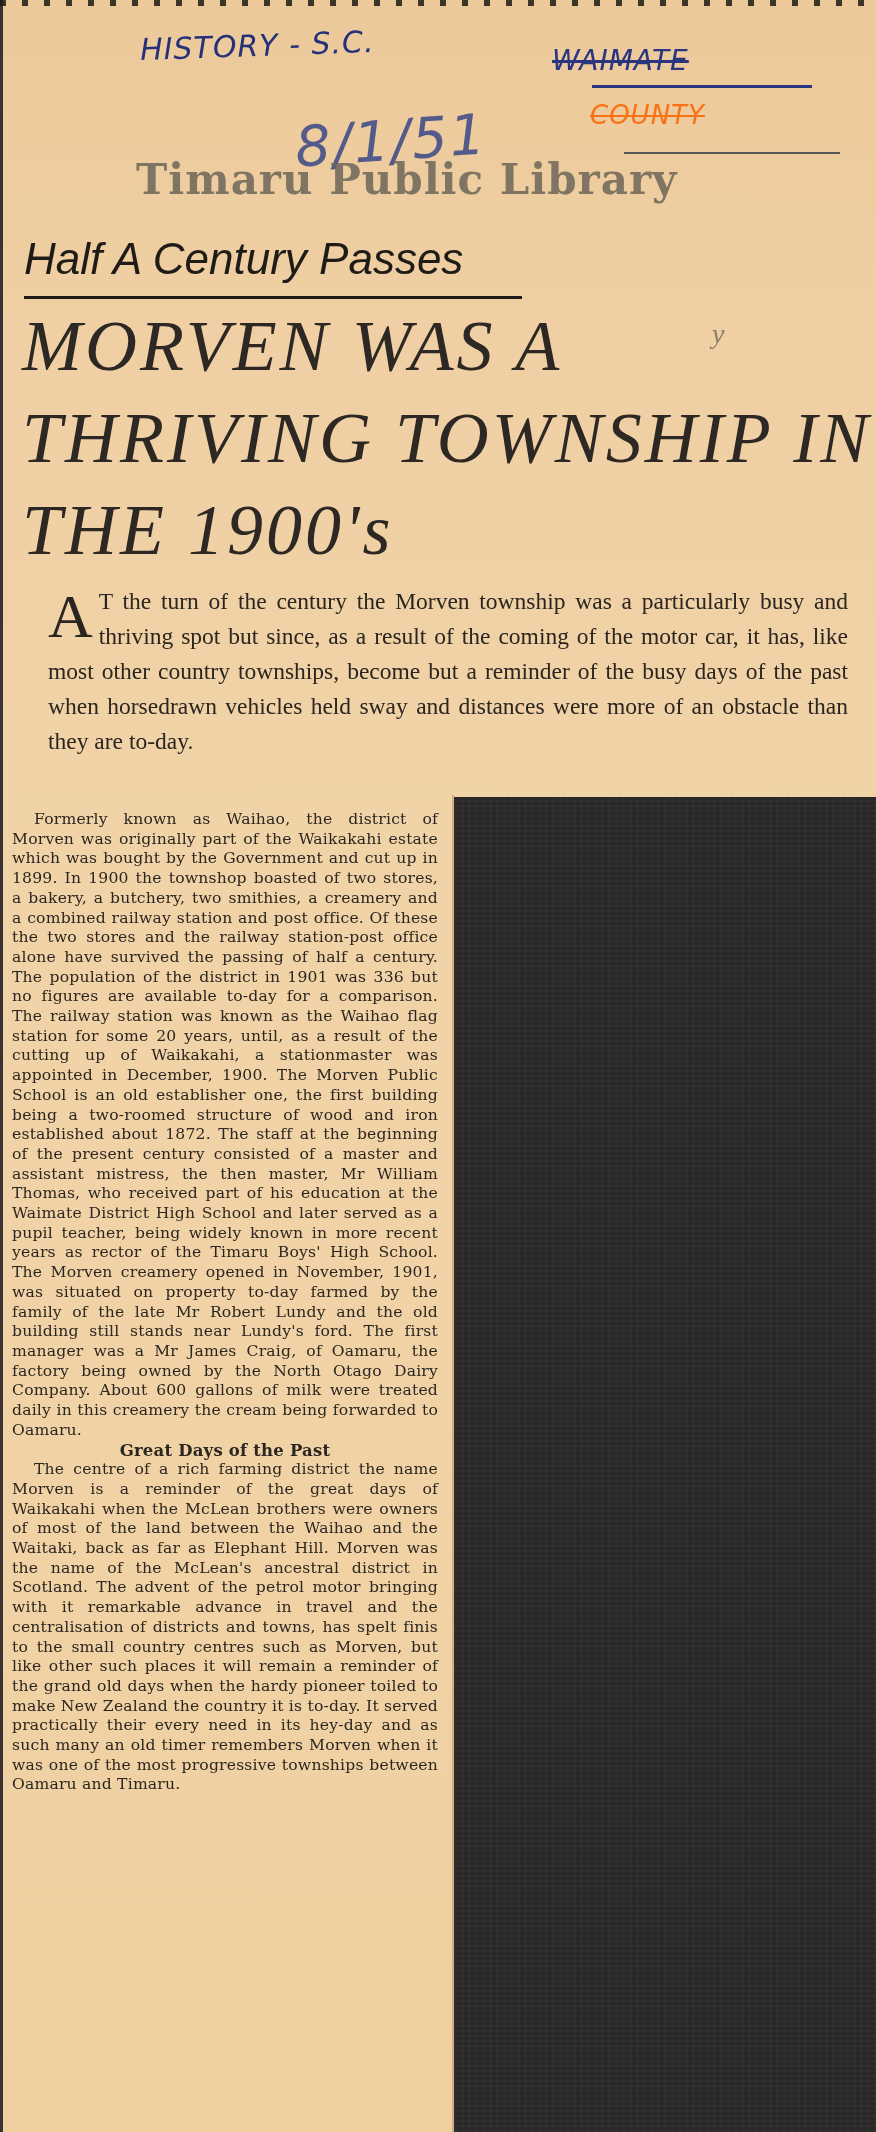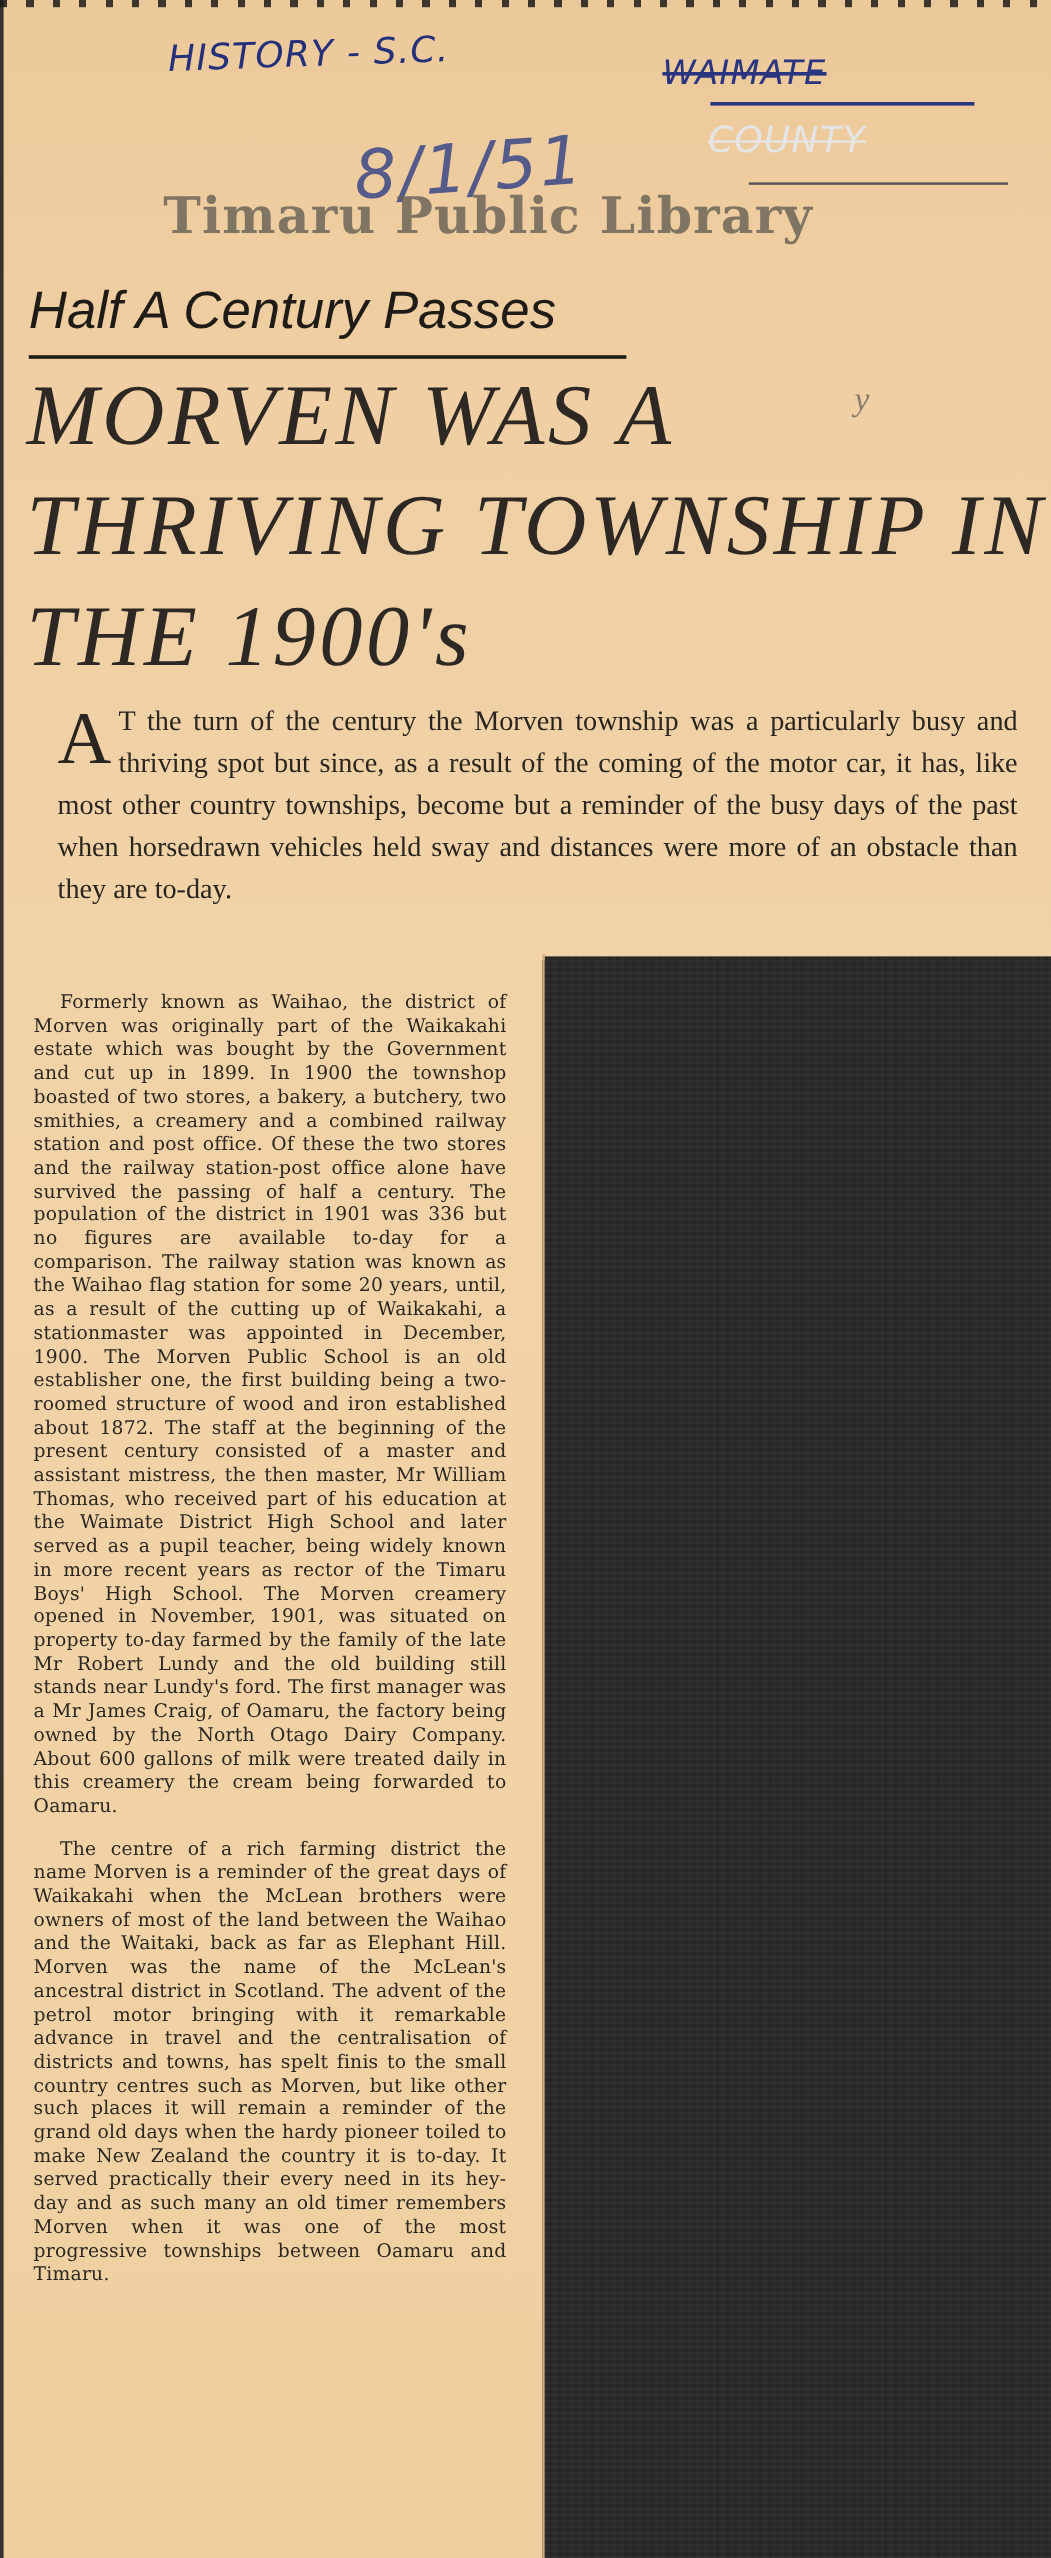--- a/index.html
+++ b/index.html
@@ -37,21 +37,21 @@
       font-family: "DejaVu Sans", sans-serif; font-style: italic;
       letter-spacing: 1px;
     }
     .hw-history { left: 140px; top: 28px; font-size: 30px; transform: rotate(-2deg); }
     .hw-waimate {
       left: 552px; top: 44px; font-size: 28px; color: #2a3580;
       text-decoration: line-through; text-decoration-thickness: 3px; text-align: center;
     }
     .hw-waimate-underline { position: absolute; left: 592px; top: 85px; width: 220px; height: 3px; background: #2a3580; }
     .hw-county {
-      left: 590px; top: 100px; font-size: 30px; color: #e5e5e5;
+      left: 590px; top: 100px; font-size: 26px; color: #f97316;
       text-decoration: line-through; text-decoration-thickness: 2px;
     }
     .hw-county-underline { position: absolute; left: 624px; top: 152px; width: 216px; height: 2px; background: #555; }
     .hw-date { left: 295px; top: 108px; font-size: 56px; color: #545a8a; font-style: italic; transform: rotate(-4deg); letter-spacing: 2px; }
     .stamp {
       position: absolute; left: 136px; top: 155px; font-size: 42px;
       color: #6d6559; font-family: "DejaVu Serif", serif; font-weight: bold;
       letter-spacing: 1px; opacity: 0.85; text-align: right;
     }
     .kicker {
@@ -76,21 +76,21 @@
     .dropcap {
       float: left; font-size: 62px; line-height: 52px; margin: 6px 6px 0 0;
       color: #2a251f;
     }
     .body-text {
       position: absolute; left: 12px; top: 810px; width: 426px;
       font-family: "DejaVu Serif", serif; font-size: 15.6px; line-height: 19.7px;
       color: #2b2620; text-align: justify; margin: 0;
       letter-spacing: 0.2px;
     }
-    .body-text p { margin: 16px; text-indent: 22px; }
+    .body-text p { margin: 0; text-indent: 22px; }
     .subhead {
       text-align: center; font-weight: bold; font-size: 16.5px; margin: 14px 0 0 0;
       text-indent: 0 !important;
     }
   </style>
 </head>
 <body>
 
 <div class="clip-top"></div>
 <div class="clip-col"></div>
@@ -110,14 +110,15 @@
 <h1 class="headline">MORVEN WAS A THRIVING TOWNSHIP IN THE 1900's</h1>
 <div class="mark-y">y</div>
 
 <p class="intro">
   <span class="dropcap">A</span>
   <span>T the turn of the century the Morven township was a particularly busy and thriving spot but since, as a result of the coming of the motor car, it has, like most other country townships, become but a reminder of the busy days of the past when horsedrawn vehicles held sway and distances were more of an obstacle than they are to-day.</span>
 </p>
 
 <div class="body-text">
   <p>Formerly known as Waihao, the district of Morven was originally part of the Waikakahi estate which was bought by the Government and cut up in 1899. In 1900 the townshop boasted of two stores, a bakery, a butchery, two smithies, a creamery and a combined railway station and post office. Of these the two stores and the railway station-post office alone have survived the passing of half a century. The population of the district in 1901 was 336 but no figures are available to-day for a comparison. The railway station was known as the Waihao flag station for some 20 years, until, as a result of the cutting up of Waikakahi, a stationmaster was appointed in December, 1900. The Morven Public School is an old establisher one, the first building being a two-roomed structure of wood and iron established about 1872. The staff at the beginning of the present century consisted of a master and assistant mistress, the then master, Mr William Thomas, who received part of his education at the Waimate District High School and later served as a pupil teacher, being widely known in more recent years as rector of the Timaru Boys' High School. The Morven creamery opened in November, 1901, was situated on property to-day farmed by the family of the late Mr Robert Lundy and the old building still stands near Lundy's ford. The first manager was a Mr James Craig, of Oamaru, the factory being owned by the North Otago Dairy Company. About 600 gallons of milk were treated daily in this creamery the cream being forwarded to Oamaru.</p>
+  <p class="subhead">Great Days of the Past</p>
   <p>The centre of a rich farming district the name Morven is a reminder of the great days of Waikakahi when the McLean brothers were owners of most of the land between the Waihao and the Waitaki, back as far as Elephant Hill. Morven was the name of the McLean's ancestral district in Scotland. The advent of the petrol motor bringing with it remarkable advance in travel and the centralisation of districts and towns, has spelt finis to the small country centres such as Morven, but like other such places it will remain a reminder of the grand old days when the hardy pioneer toiled to make New Zealand the country it is to-day. It served practically their every need in its hey-day and as such many an old timer remembers Morven when it was one of the most progressive townships between Oamaru and Timaru.</p>
 </div>
 
 </body></html>

